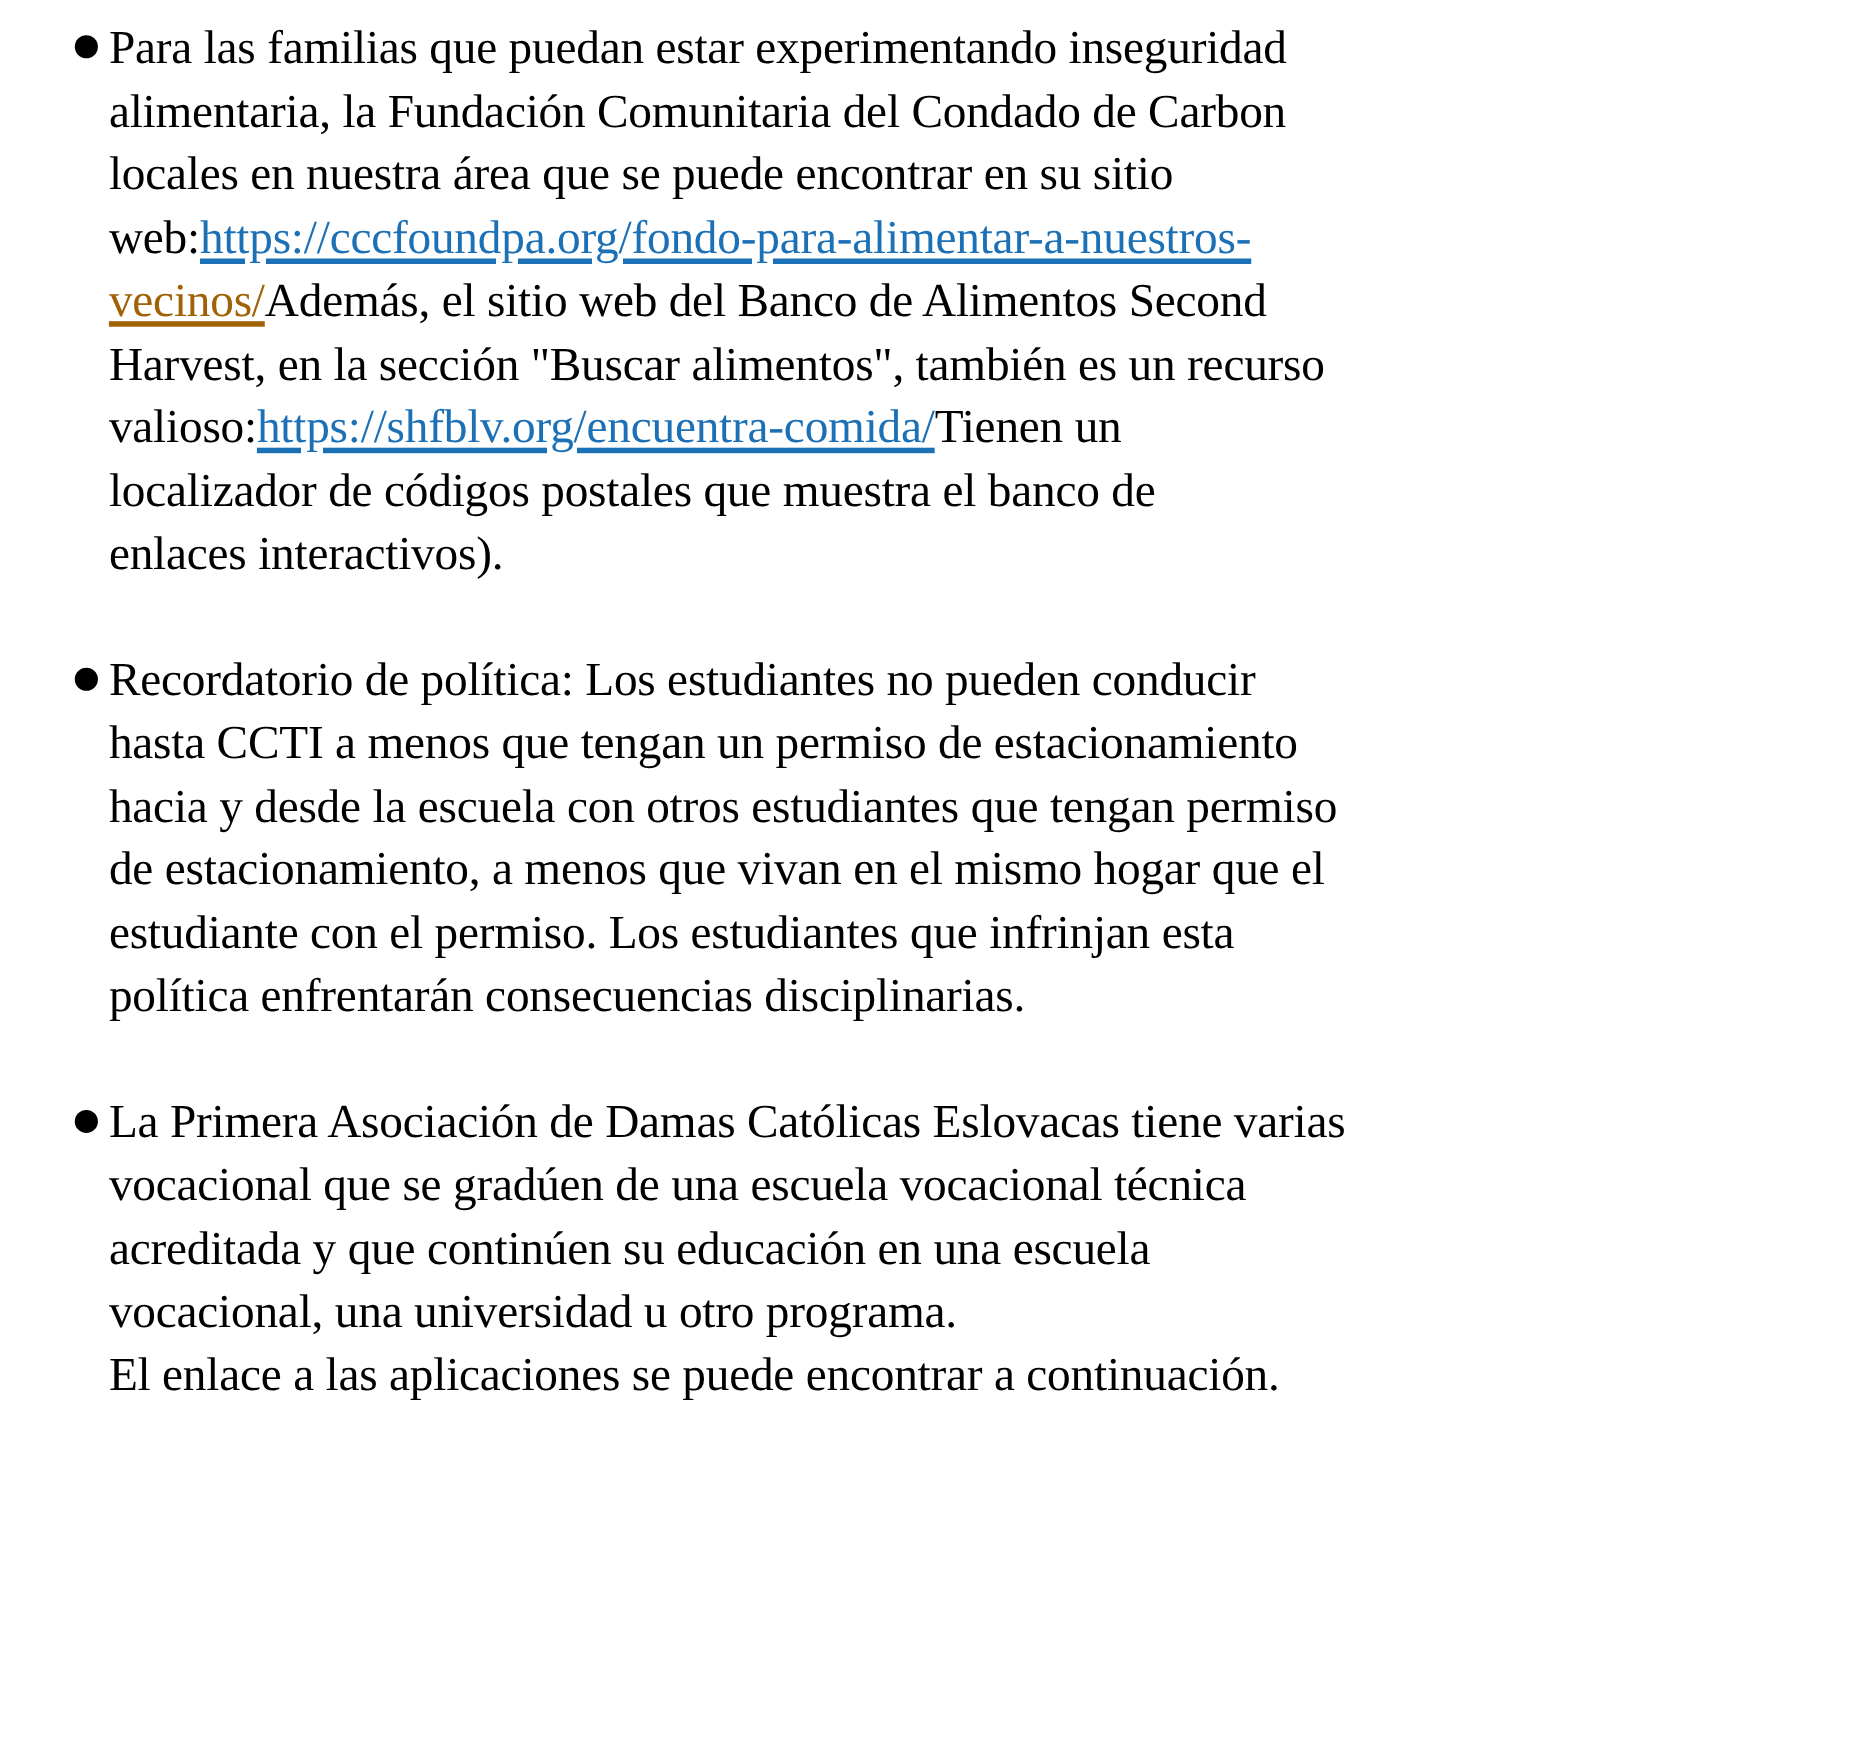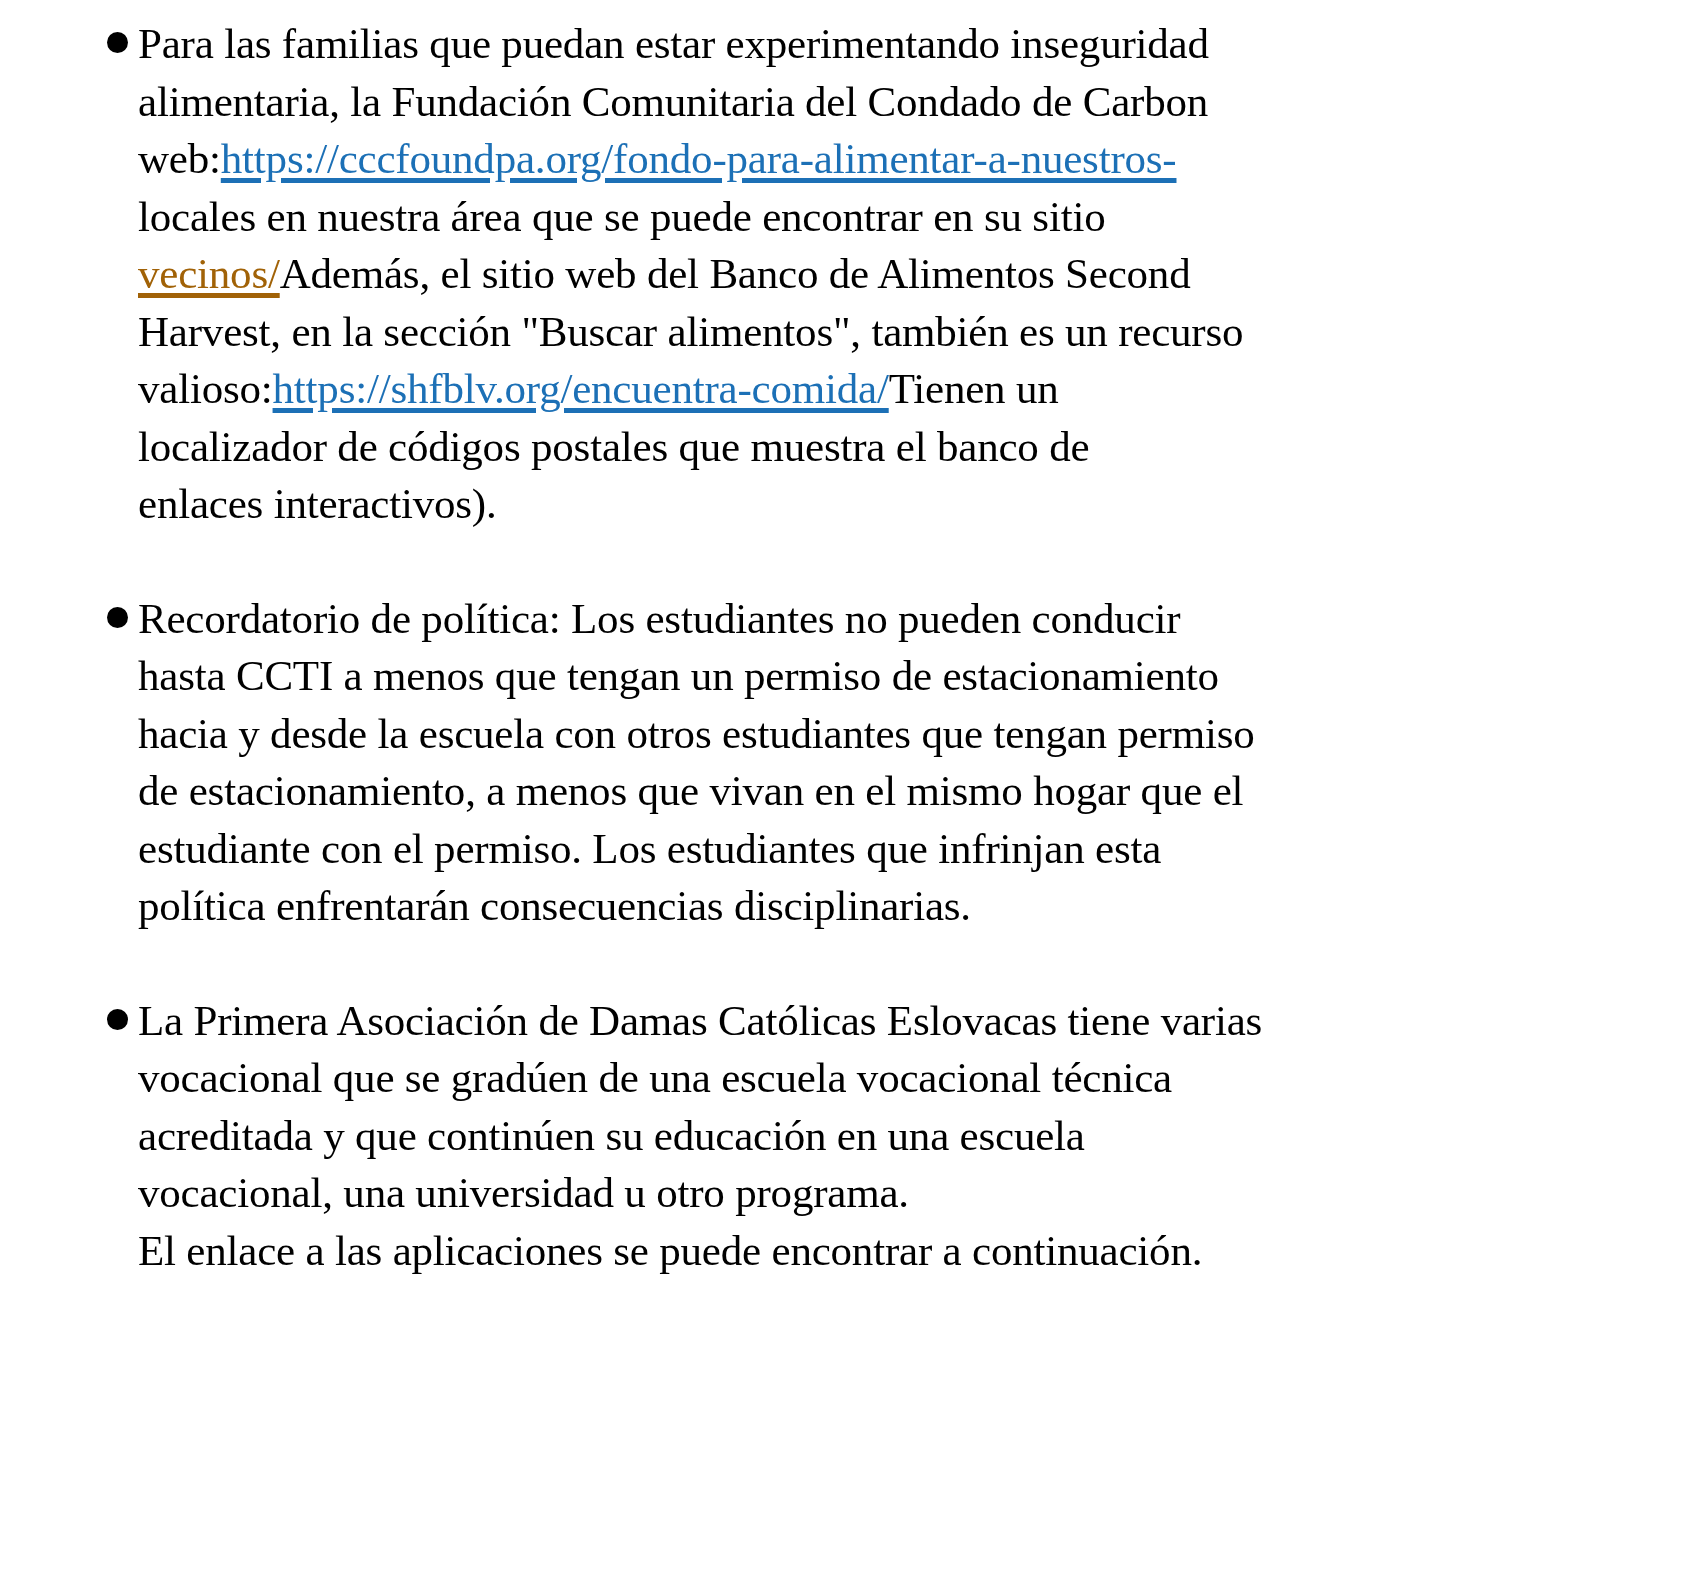--- a/index.html
+++ b/index.html
@@ -8,21 +8,21 @@
     background: #ffffff;
   }
   body {
     width: 1700px;
     height: 1587px;
     overflow: hidden;
     font-family: "Liberation Serif", "DejaVu Serif", serif;
     color: #000000;
   }
   .doc {
-    padding: 15px 40px 0 107px;
+    padding: 15px 40px 0 68px;
   }
   ul.bullet-list {
     list-style: none;
     margin: 0;
     padding: 0;
   }
   li.bullet-item {
     display: flex;
     align-items: flex-start;
     margin: 0 0 57px 0;
@@ -53,22 +53,22 @@
 </head>
 <body style="background: rgb(255, 255, 255); color: rgb(0, 0, 0);">
 
 <main class="doc">
   <ul class="bullet-list">
       <li class="bullet-item">
         <span class="marker"></span>
         <div class="text-block">
           <div class="line"><span>Para las familias que puedan estar experimentando inseguridad</span></div>
           <div class="line"><span>alimentaria, la Fundación Comunitaria del Condado de Carbon</span></div>
+          <div class="line"><span>locales en nuestra área que se puede encontrar en su sitio</span></div>
           <div class="line"><span>web:</span><a class="link" href="#" style="color: rgb(28, 112, 182);">https://cccfoundpa.org/fondo-para-alimentar-a-nuestros-</a></div>
-          <div class="line"><span>locales en nuestra área que se puede encontrar en su sitio</span></div>
           <div class="line"><a class="link" href="#" style="color: #a16207;">vecinos/</a><span>Además, el sitio web del Banco de Alimentos Second</span></div>
           <div class="line"><span>Harvest, en la sección "Buscar alimentos", también es un recurso</span></div>
           <div class="line"><span>valioso:</span><a class="link" href="#" style="color: rgb(28, 112, 182);">https://shfblv.org/encuentra-comida/</a><span>Tienen un</span></div>
           <div class="line"><span>localizador de códigos postales que muestra el banco de</span></div>
           <div class="line"><span>enlaces interactivos).</span></div>
         </div>
       </li>
       <li class="bullet-item">
         <span class="marker"></span>
         <div class="text-block">

